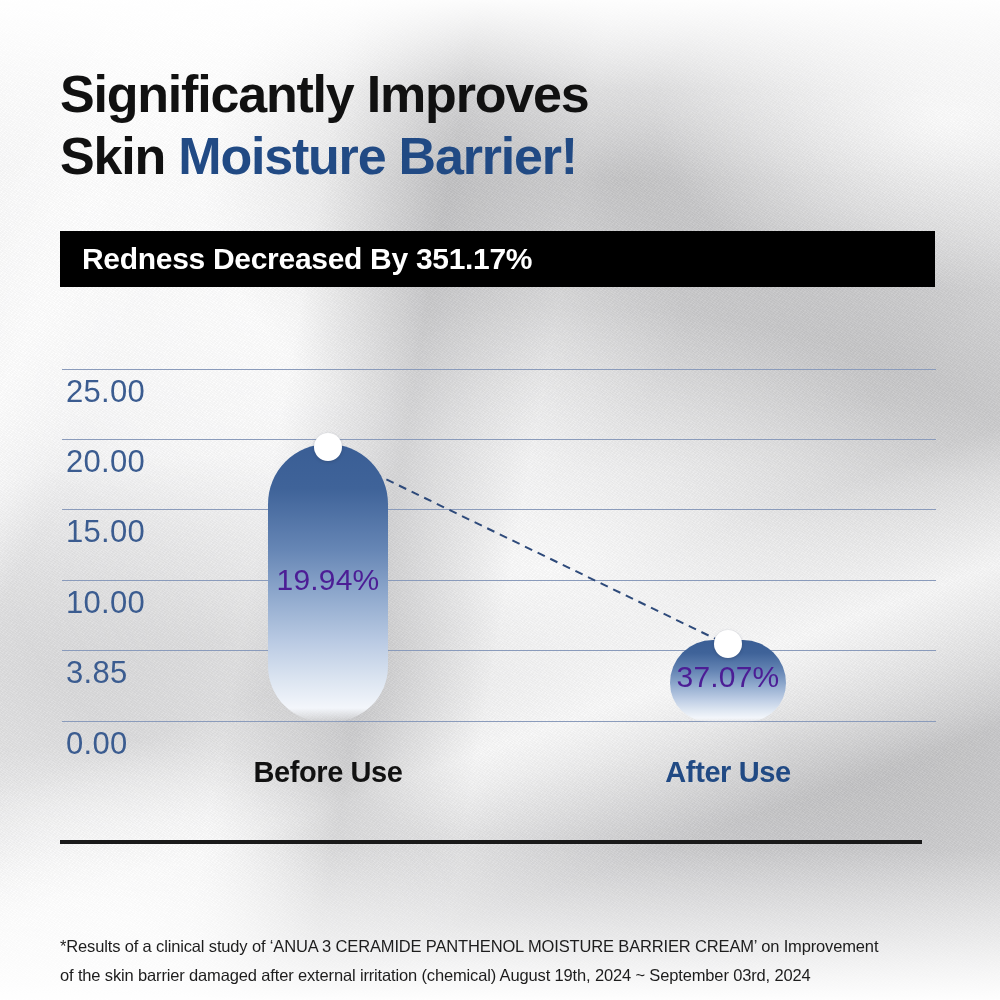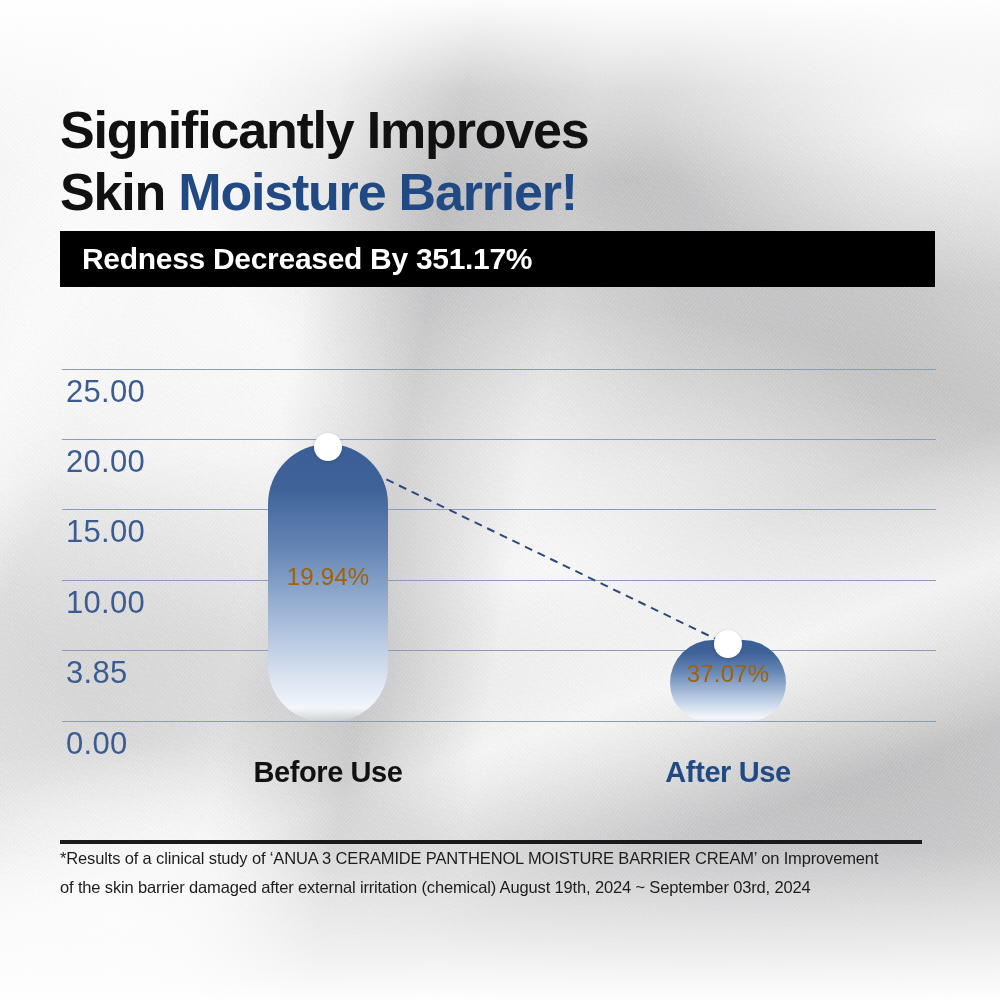--- a/index.html
+++ b/index.html
@@ -73,21 +73,20 @@
   .headline {
     position: absolute;
     left: 60px;
     top: 63px;
     width: 800px;
     font-weight: bold;
     font-size: 52px;
     line-height: 62px;
     letter-spacing: -1.2px;
     color: #111111;
-    margin-top: 36px;
   }
   .headline .accent { color: #214a84; }
 
   
   .banner {
     position: absolute;
     left: 60px;
     top: 231px;
     width: 875px;
     height: 56px;
@@ -141,22 +140,22 @@
       #93accf 56%,
       #bccce4 72%,
       #dce5f1 85%,
       #f3f6fb 95%,
       rgba(255,255,255,0) 100%);
   }
   .bar-value {
     position: absolute;
     width: 100%;
     text-align: center;
-    color: #a16207;
-    font-size: 24px;
+    color: #4c1d95;
+    font-size: 30px;
     letter-spacing: 0.2px;
   }
 
   .marker {
     position: absolute;
     width: 28px;
     height: 28px;
     border-radius: 50%;
     background: #ffffff;
     box-shadow: 0 1px 3px rgba(40,55,85,0.35);
@@ -176,21 +175,21 @@
     position: absolute;
     left: 60px;
     top: 840px;
     width: 862px;
     height: 4px;
     background: #1a1a1a;
   }
   .footnote {
     position: absolute;
     left: 60px;
-    top: 844px;
+    top: 932px;
     width: 890px;
     font-size: 16.5px;
     line-height: 29px;
     color: #1d1d1d;
     letter-spacing: -0.15px;
   }
   .footnote div { white-space: nowrap; }
 </style>
 </head>
 <body>

